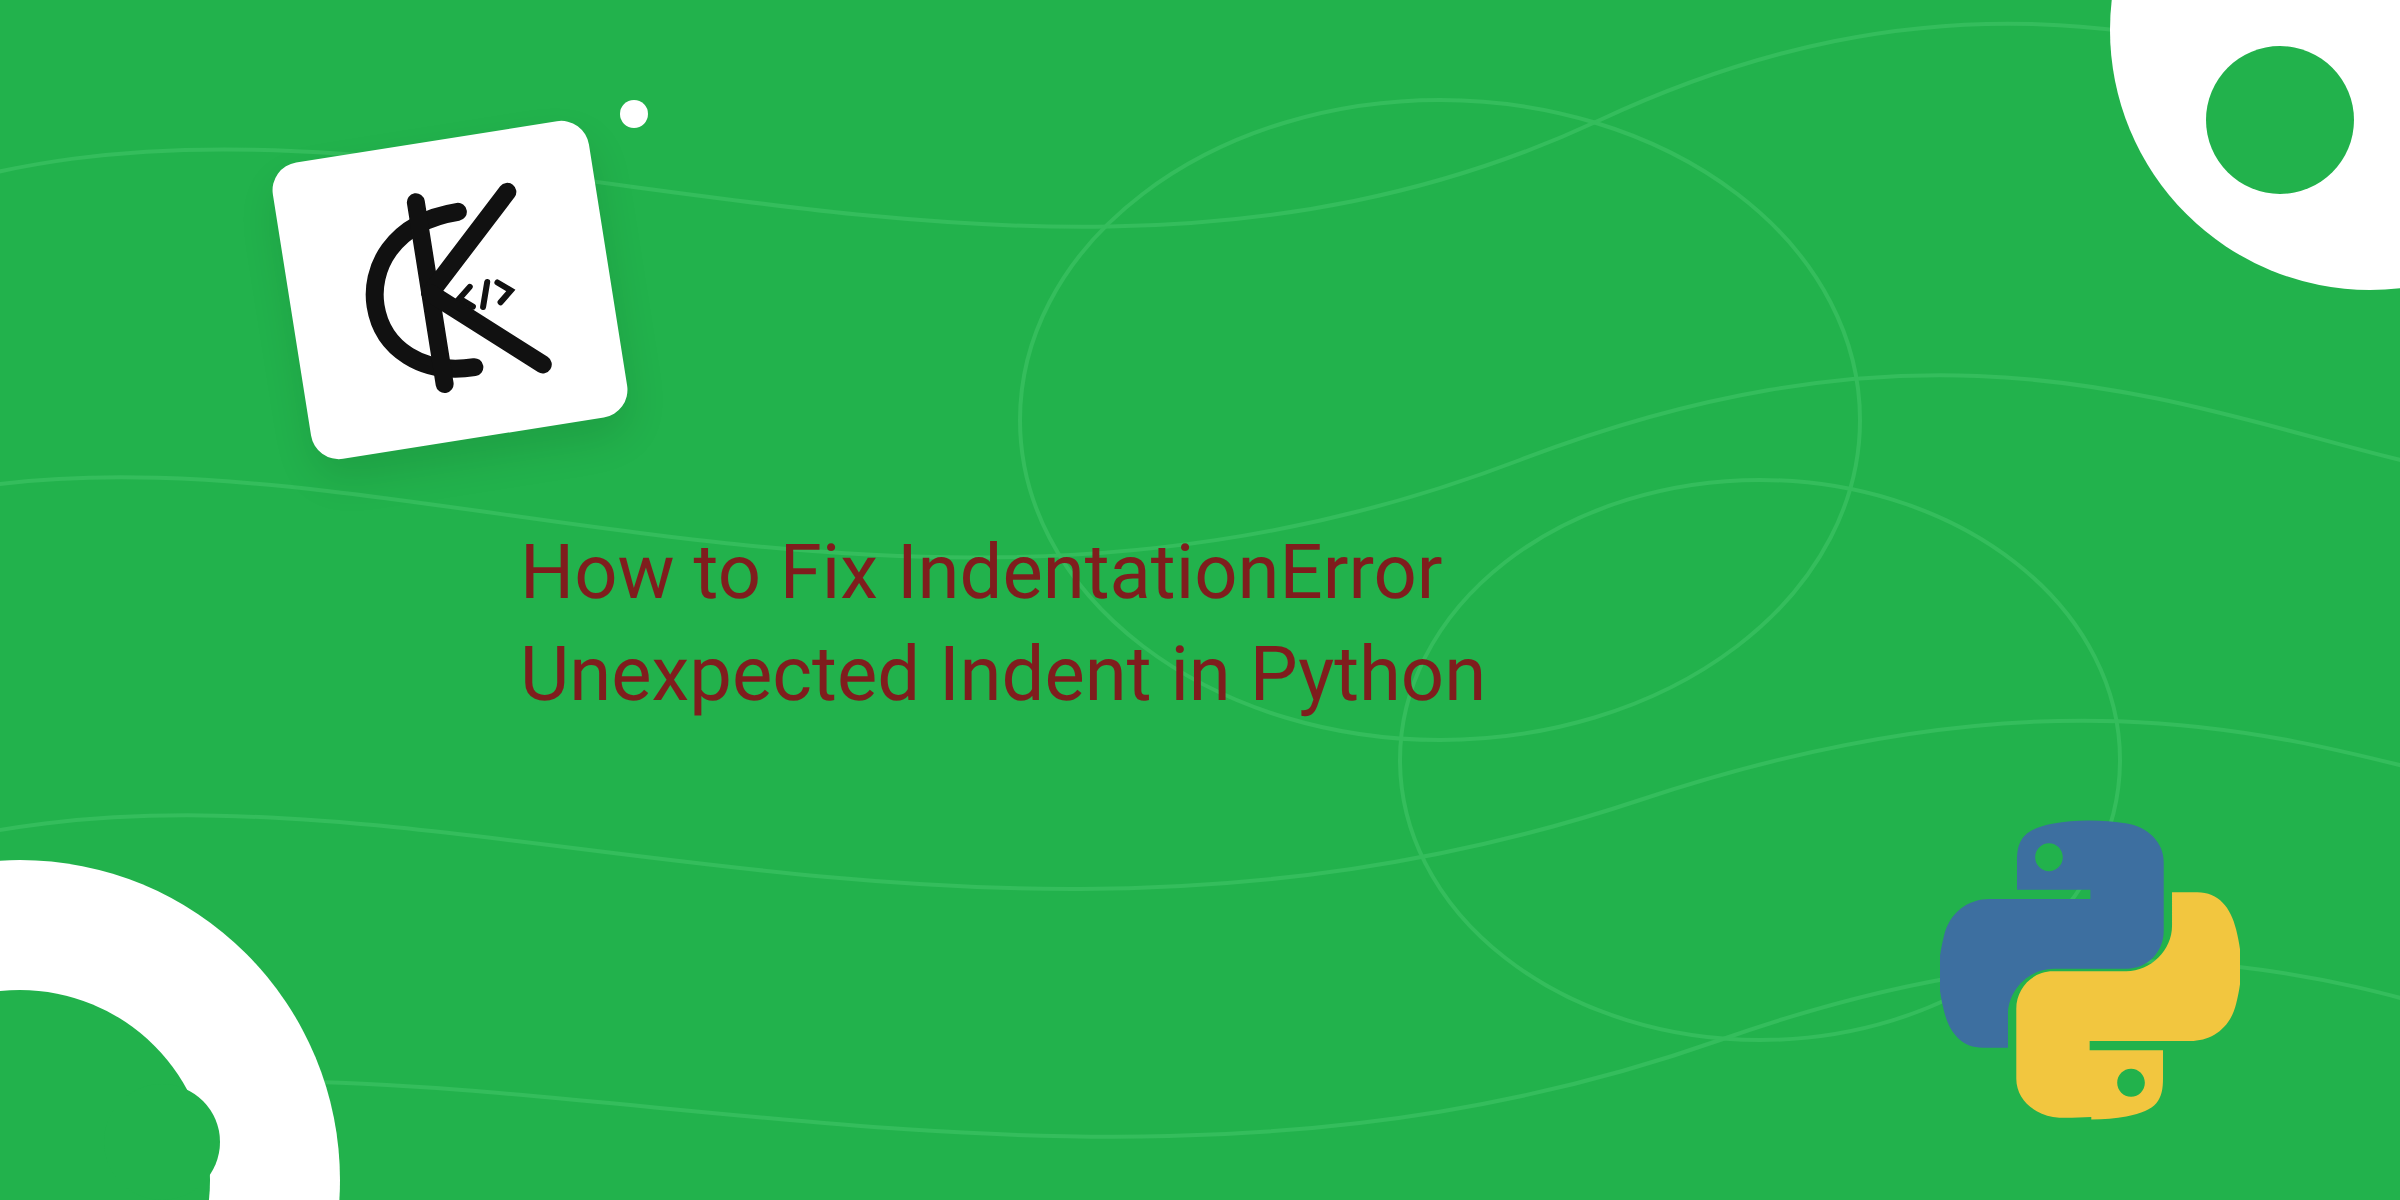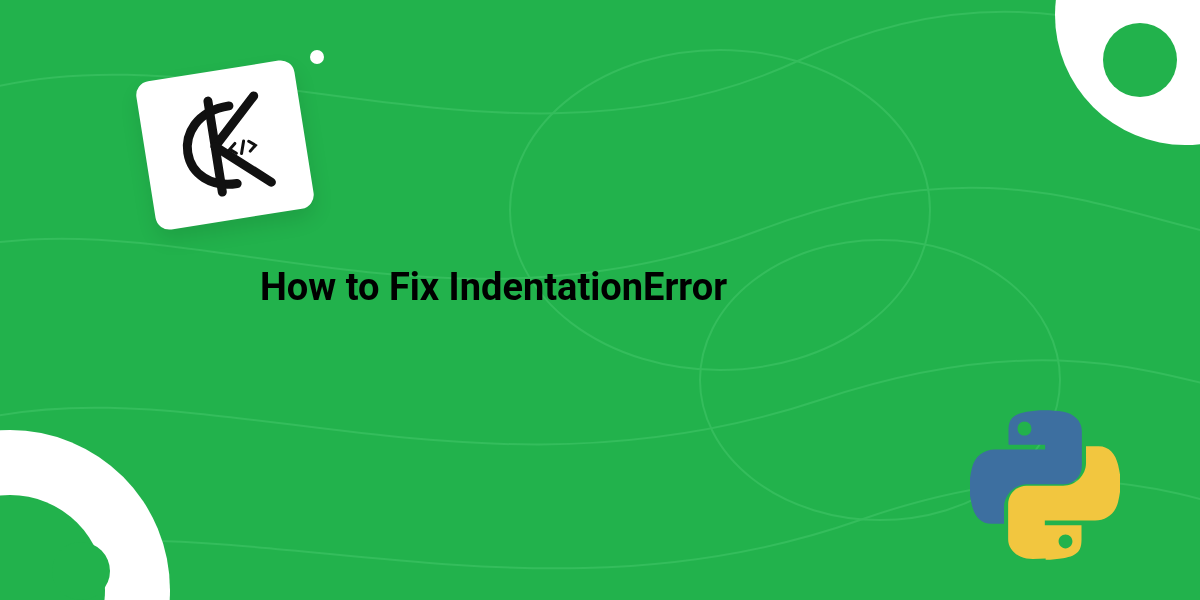--- a/index.html
+++ b/index.html
@@ -102,22 +102,22 @@
     z-index: 3;
   }
   .logo-card svg { width: 120px; height: 120px; }
 
   
   .title {
     position: absolute;
     top: 262px;
     left: 260px;
     z-index: 3;
-    color: #000000;
-    font-weight: 700;
+    color: #7f1d1d;
+    font-weight: 400;
     font-size: 38px;
     line-height: 1.35;
     max-width: 680px;
   }
 
   
   .python-logo {
     position: absolute;
     bottom: 40px;
     right: 80px;
@@ -168,20 +168,21 @@
     <g stroke="#111" stroke-width="3" stroke-linecap="round" fill="none">
       <path d="M70 60 l-6 5 l6 5"></path>
       <path d="M84 60 l6 5 l-6 5"></path>
       <line x1="79" y1="59" x2="75" y2="71"></line>
     </g>
   </svg>
 </div>
 
 <h1 class="title">
   <span>How to Fix IndentationError</span><br>
+  <span>Unexpected Indent in Python</span>
 </h1>
 
 <div class="python-logo">
   <svg viewBox="0 0 256 255" xmlns="http://www.w3.org/2000/svg">
     <path d="M126.9 0c-10.7.05-20.9.97-29.9 2.56-26.5 4.68-31.3 14.5-31.3 32.5v23.9h62.6v7.95H42.4c-18.2 0-34.1 10.9-39.1 31.7-5.73 23.8-5.98 38.7 0 63.5 4.44 18.5 15 31.7 33.2 31.7h21.5v-28.6c0-20.6 17.8-38.8 39.1-38.8h62.5c17.4 0 31.3-14.4 31.3-31.9V35.1c0-17-14.3-29.8-31.3-32.6C148.8.97 137.6-.05 126.9 0zM93 19.3c6.47 0 11.8 5.37 11.8 12 0 6.57-5.29 11.9-11.8 11.9-6.52 0-11.8-5.32-11.8-11.9 0-6.6 5.26-12 11.8-12z" fill="#3d6fa0"></path>
     <path d="M129.1 255c10.7-.05 20.9-.97 29.9-2.56 26.5-4.68 31.3-14.5 31.3-32.5v-23.9h-62.6v-7.95h85.9c18.2 0 34.1-10.9 39.1-31.7 5.73-23.8 5.98-38.7 0-63.5-4.44-18.5-15-31.7-33.2-31.7h-21.5v28.6c0 20.6-17.8 38.8-39.1 38.8H96.4c-17.4 0-31.3 14.4-31.3 31.9v59.8c0 17 14.3 29.8 31.3 32.6 10.8 1.78 22-.03 32.7 0zm33.9-19.3c-6.47 0-11.8-5.37-11.8-12 0-6.57 5.29-11.9 11.8-11.9 6.52 0 11.8 5.32 11.8 11.9 0 6.6-5.26 12-11.8 12z" fill="#f2c63f"></path>
   </svg>
 </div>
 
 </body></html>

